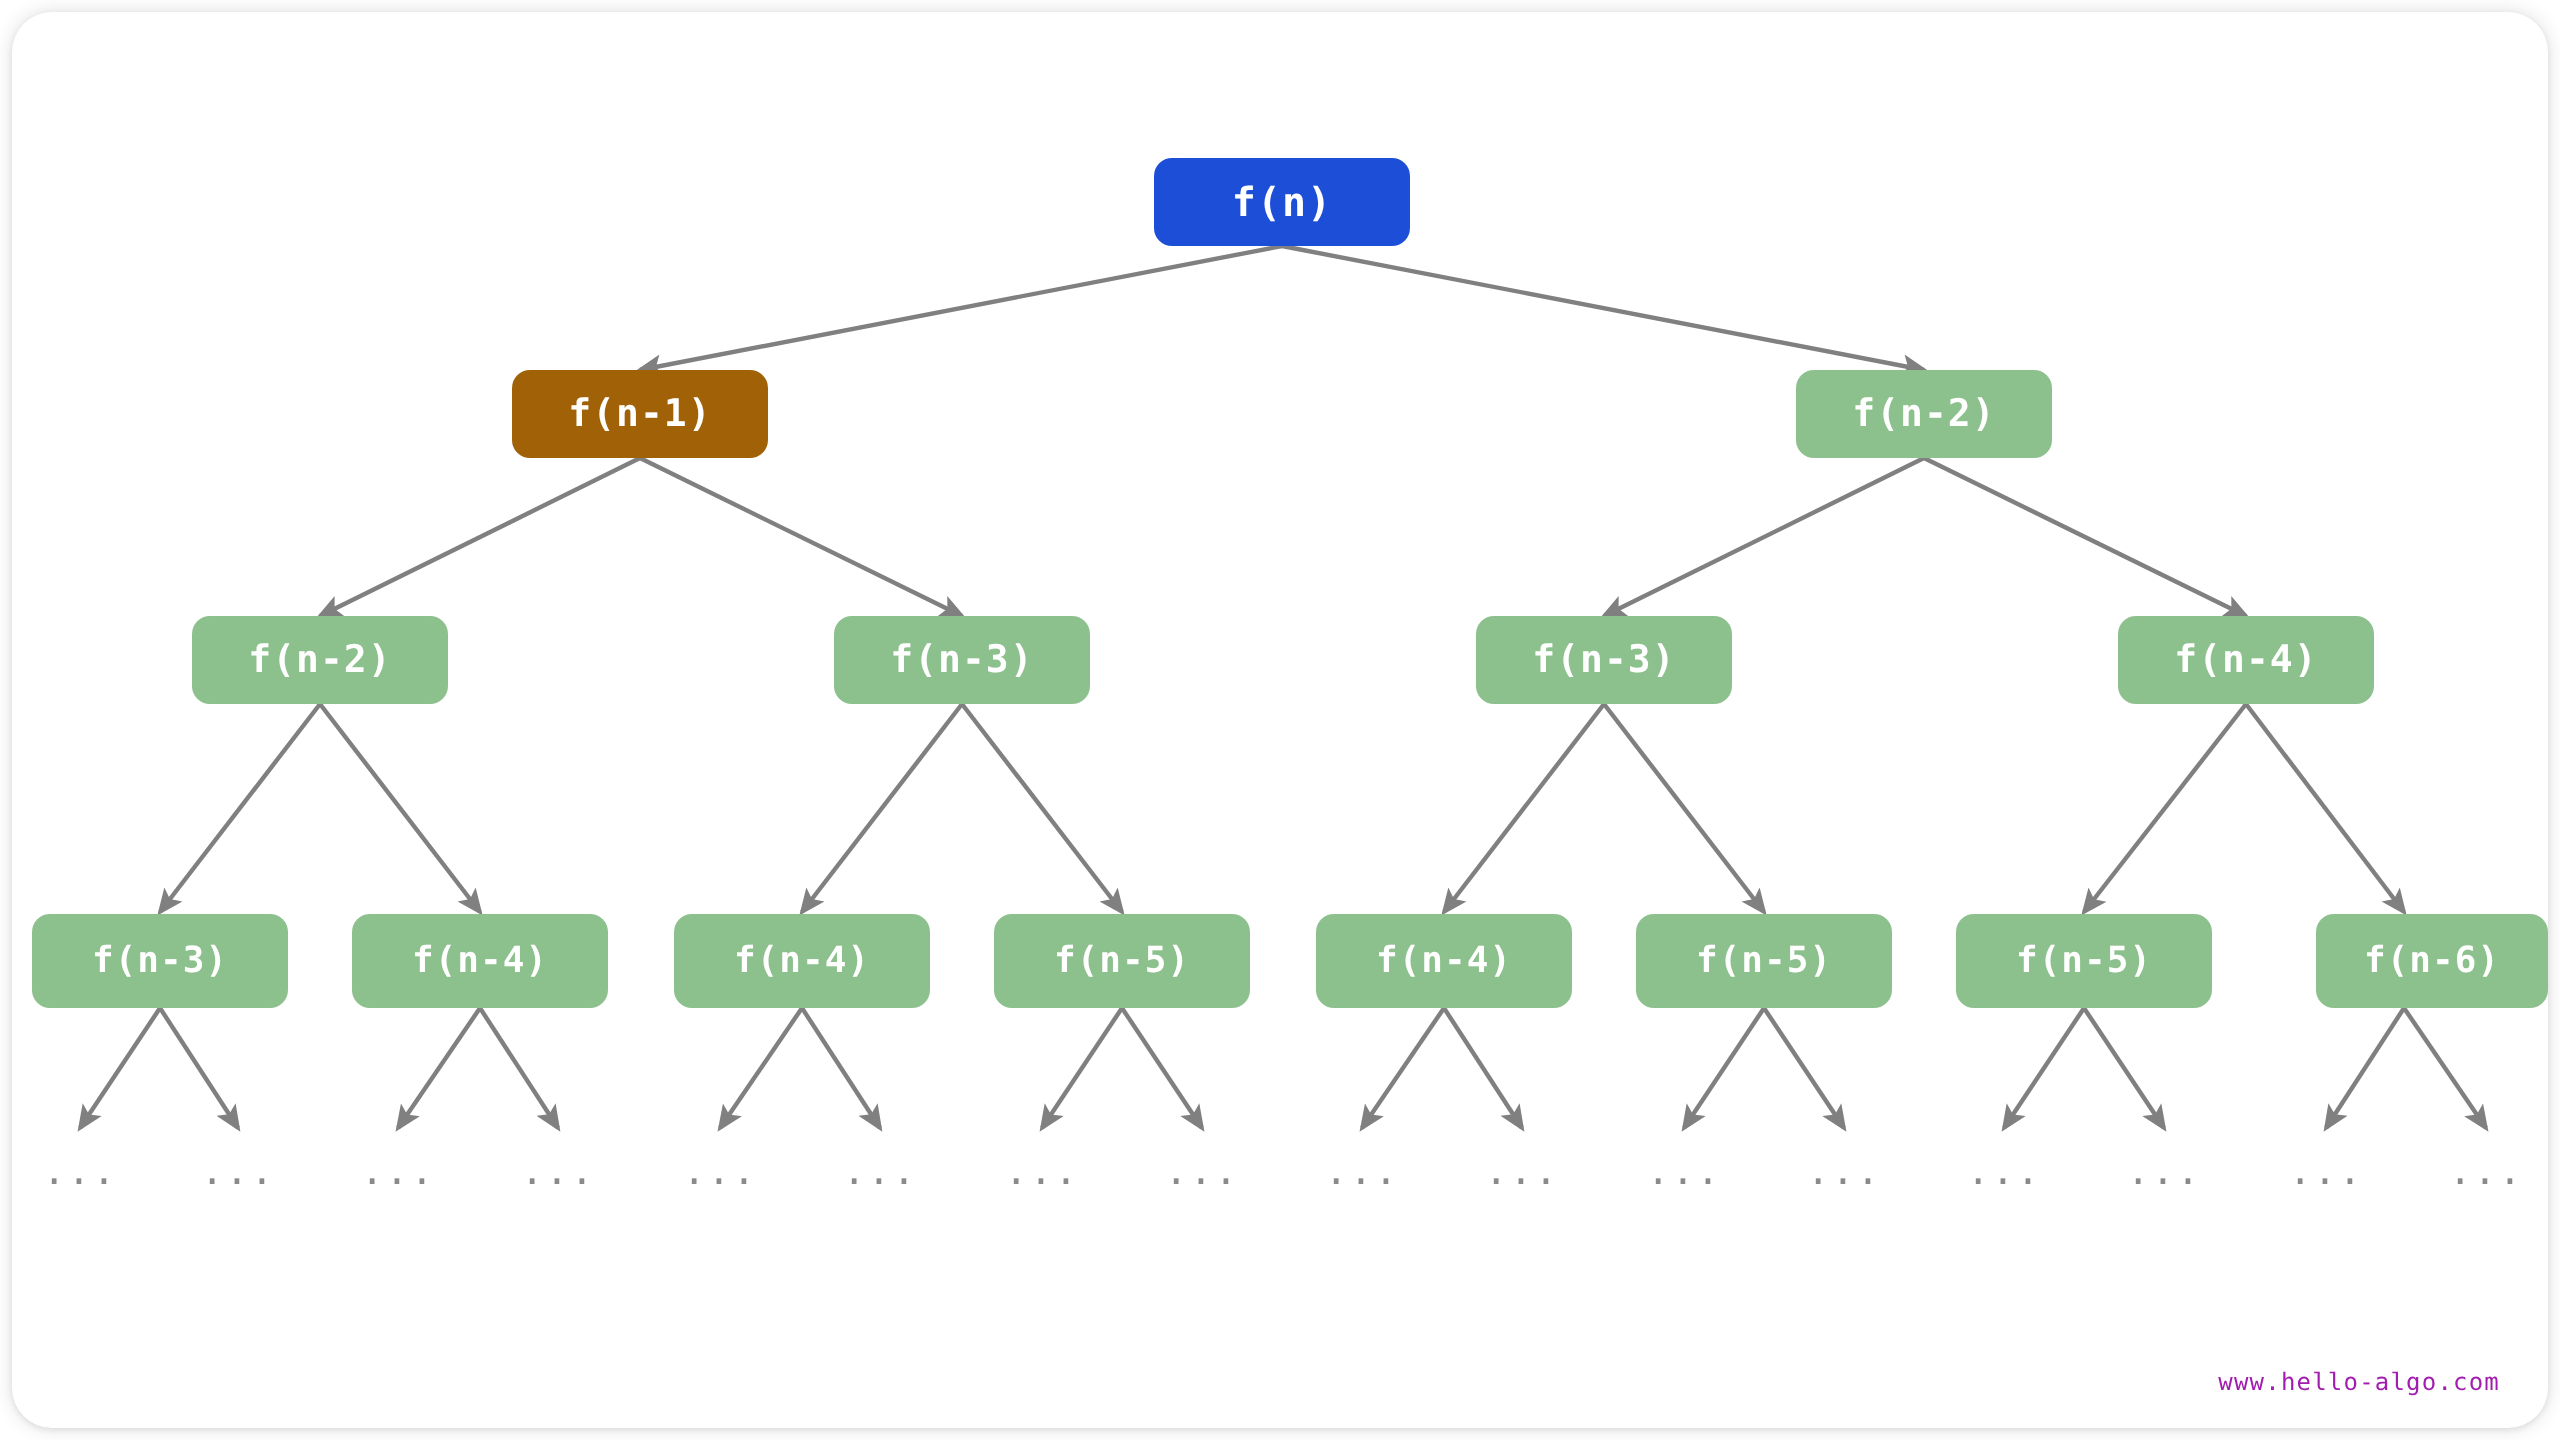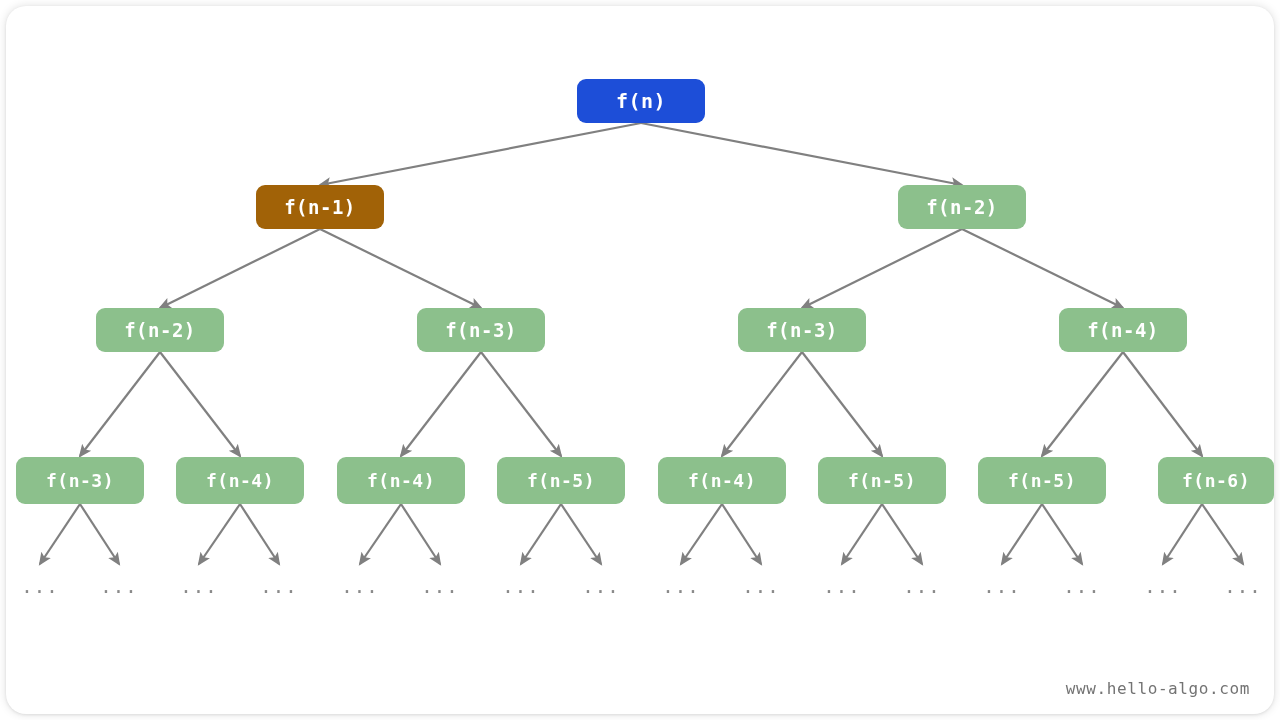--- a/index.html
+++ b/index.html
@@ -57,23 +57,23 @@
     font-family: "DejaVu Sans Mono", "Liberation Mono", monospace;
     font-size: 19px;
     letter-spacing: 1px;
     transform: translate(-50%, -50%);
     white-space: nowrap;
   }
   #watermark {
     position: absolute;
     right: 30px;
     bottom: 22px;
-    color: #737373;
+    color: #a21caf;
     font-family: "DejaVu Sans Mono", "Liberation Mono", monospace;
-    font-size: 16px;
+    font-size: 12px;
     letter-spacing: 0.6px;
     white-space: nowrap;
     margin-top: 24px;
   }
 </style>
 </head>
 <body>
 
 <div id="canvas">
   <div id="frame"></div>

